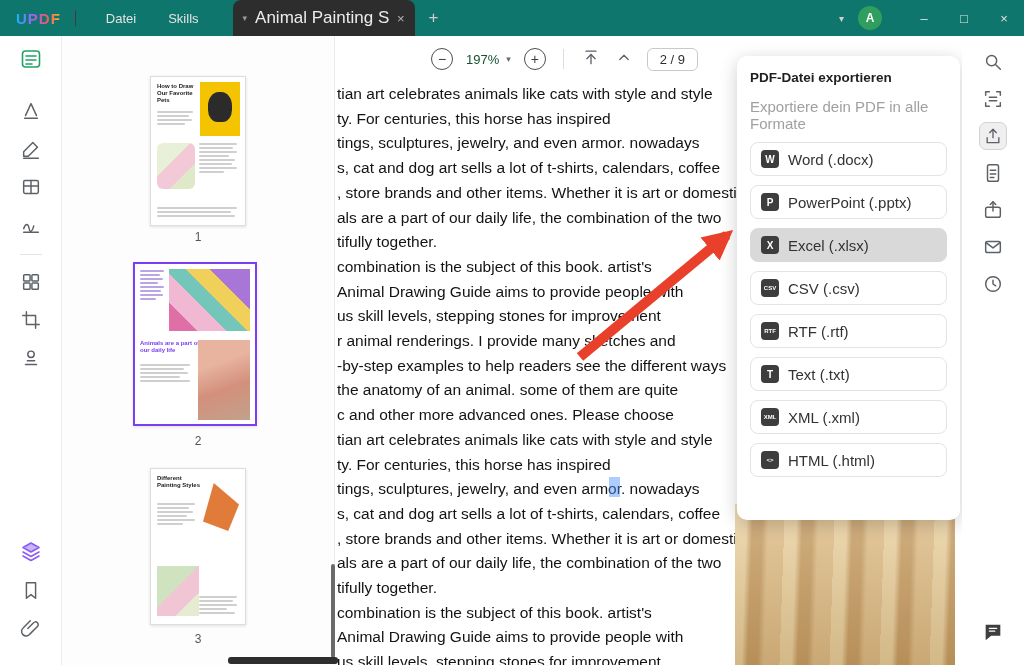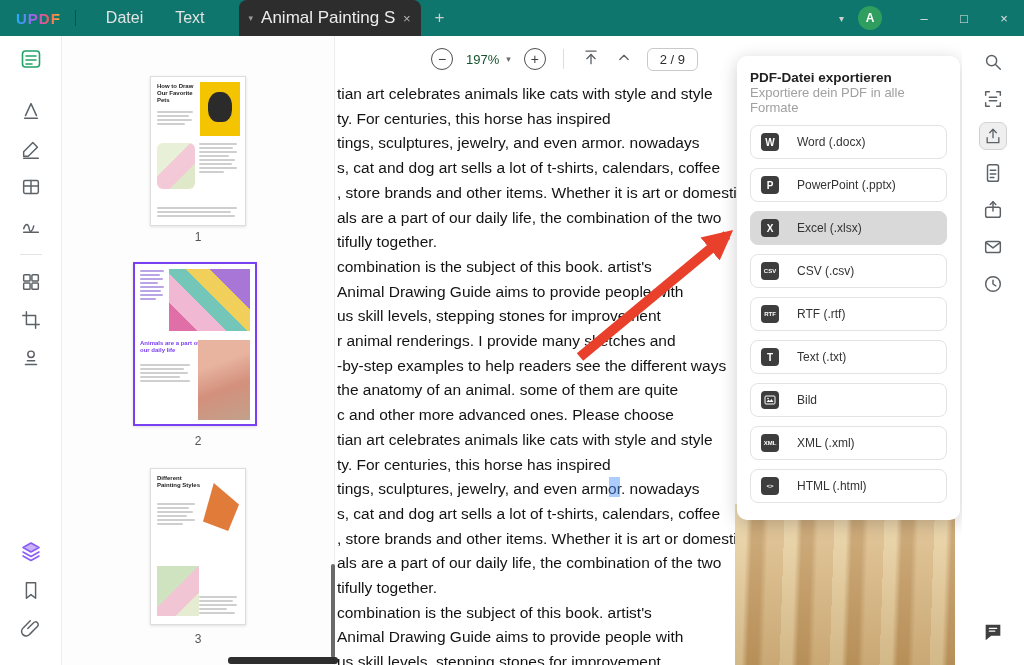--- a/index.html
+++ b/index.html
@@ -4,21 +4,21 @@
 <style>
   * { margin:0; padding:0; box-sizing:border-box; }
   html,body { width:1024px; height:665px; overflow:hidden; font-family:"Liberation Sans", sans-serif; background:#fff; }
 
   
   .titlebar { height:36px; background:#0f766e; display:flex; align-items:center; position:relative; color:#ddd; }
   .logo { margin-left:16px; font-size:15px; font-weight:800; letter-spacing:1px;
           background:linear-gradient(90deg,#19b5fe,#a85cf0 40%,#f5576c 70%,#f7b733);
           -webkit-background-clip:text; background-clip:text; color:transparent; }
   .tb-divider { width:1px; height:16px; background:#3d3d3d; margin:0 14px; }
-  .menu-item { font-size:16px; color:#e3e3e3; padding:16px 16px; height:36px; display:flex; align-items:center; cursor:default; }
+  .menu-item { font-size:13px; color:#e3e3e3; padding:16px 16px; height:36px; display:flex; align-items:center; cursor:default; }
   .tab { margin-left:18px; width:182px; height:36px; background:#2d2d2d; border-radius:8px 8px 0 0;
          display:flex; align-items:center; padding:0 10px; gap:8px; }
   .tab-caret { font-size:9px; color:#9b9b9b; }
   .tab-title { flex:1; font-size:17px; color:#ececec; white-space:nowrap; overflow:hidden; }
   .tab-close { font-size:13px; color:#b5b5b5; }
   .tab-plus { margin-left:14px; font-size:17px; color:#cfcfcf; }
   .tb-right { margin-left:auto; display:flex; align-items:center; gap:0; }
   .tb-chevron { font-size:10px; color:#cfcfcf; padding:0 14px; }
   .avatar { width:24px; height:24px; border-radius:50%; background:#2f9e5f; color:#fff; font-size:12px; font-weight:bold;
             display:flex; align-items:center; justify-content:center; margin-right:22px; }
@@ -58,48 +58,48 @@
   .fabric { position:absolute; left:400px; top:468px; width:220px; height:161px; z-index:1;
             background:
               linear-gradient(180deg, rgba(255,255,255,.18), rgba(110,75,30,.20)),
               repeating-linear-gradient(92deg,#ecd3a2 0 12px,#c89f66 18px 28px,#e0bf8a 34px 50px); }
   .sel-highlight { position:absolute; left:274px; top:441px; width:11px; height:20px; background:rgba(74,144,255,.45); z-index:2; }
 
   
   .export-panel { position:absolute; left:737px; top:20px; width:223px; height:464px; background:#fff; border-radius:10px;
                   box-shadow:0 4px 18px rgba(0,0,0,.20); z-index:5; padding:14px 13px; }
   .ep-title { font-size:13.5px; font-weight:bold; color:#1f1f1f; }
-  .ep-sub { font-size:13px; color:#a0a0a0; margin:0 0 10px; }
+  .ep-sub { font-size:15px; color:#a0a0a0; margin:13px 0 10px; }
   .exp-row { height:34px; border:1px solid #e3e3e3; border-radius:8px; background:#fff; display:flex; align-items:center; gap:9px;
              padding:0 10px; margin-bottom:9px; cursor:pointer; }
   .exp-row.active { background:#d9d9d9; border-color:#d9d9d9; }
   .exp-ic { width:18px; height:18px; min-width:18px; background:#3d3d3d; color:#fff; border-radius:4px; font-size:10px; font-weight:bold;
             display:flex; align-items:center; justify-content:center; }
   .exp-ic.sm { font-size:6px; letter-spacing:0; }
-  .exp-label { font-size:12px; color:#333;margin-left:9px; }
+  .exp-label { font-size:15px; color:#333; }
 
   
   .right-rail { width:62px; background:#fff; display:flex; flex-direction:column; align-items:center; padding:12px 0 10px; z-index:6; }
   .rr-icon { width:28px; height:28px; display:flex; align-items:center; justify-content:center; margin-bottom:9px; }
   .rr-icon.active { background:#efefef; border:1px solid #d2d2d2; border-radius:7px; }
   .rr-bottom { margin-top:auto; }
 
   
   .arrow-overlay { position:absolute; left:555px; top:169px; width:210px; height:175px; z-index:10; pointer-events:none; }
   .v-scroll { position:absolute; left:331px; top:528px; width:4px; height:94px; background:#6a6a6a; border-radius:2px; z-index:3; }
   .h-scroll { position:absolute; left:228px; top:621px; width:110px; height:7px; background:#2e2e2e; border-radius:3px; z-index:3; }
 </style>
 </head>
 <body>
 
 <div class="titlebar">
   <span class="logo">UPDF</span>
   <span class="tb-divider"></span>
   <span class="menu-item">Datei</span>
-  <span class="menu-item">Text</span>
+  <span class="menu-item">Skills</span>
   <div class="tab">
     <span class="tab-caret">▾</span>
     <span class="tab-title">Animal Painting Skills</span>
     <span class="tab-close">×</span>
   </div>
   <span class="tab-plus">+</span>
   <div class="tb-right">
     <span class="tb-chevron">▾</span>
     <span class="avatar">A</span>
     <span class="win-btn">–</span>
@@ -390,30 +390,20 @@
     </div>
     <div class="exp-row">
       <span class="exp-ic sm">RTF</span>
       <span class="exp-label">RTF (.rtf)</span>
     </div>
     <div class="exp-row">
       <span class="exp-ic">T</span>
       <span class="exp-label">Text (.txt)</span>
     </div>
     <div class="exp-row">
-      <span class="exp-ic">
-        <svg width="12" height="12" viewBox="0 0 24 24">
-            <rect x="2" y="4" width="20" height="16" rx="2" fill="none" stroke="#fff" stroke-width="2"></rect>
-            <path d="M5 16l4-5 3 3 3-4 4 6z" fill="#fff"></path>
-            <circle cx="8" cy="9" r="1.6" fill="#fff"></circle>
-          </svg>
-      </span>
-      <span class="exp-label">Bild</span>
-    </div>
-    <div class="exp-row">
       <span class="exp-ic sm">XML</span>
       <span class="exp-label">XML (.xml)</span>
     </div>
     <div class="exp-row">
       <span class="exp-ic sm">&lt;&gt;</span>
       <span class="exp-label">HTML (.html)</span>
     </div>
   </div>
 
   <svg class="arrow-overlay" viewBox="0 0 210 175">

